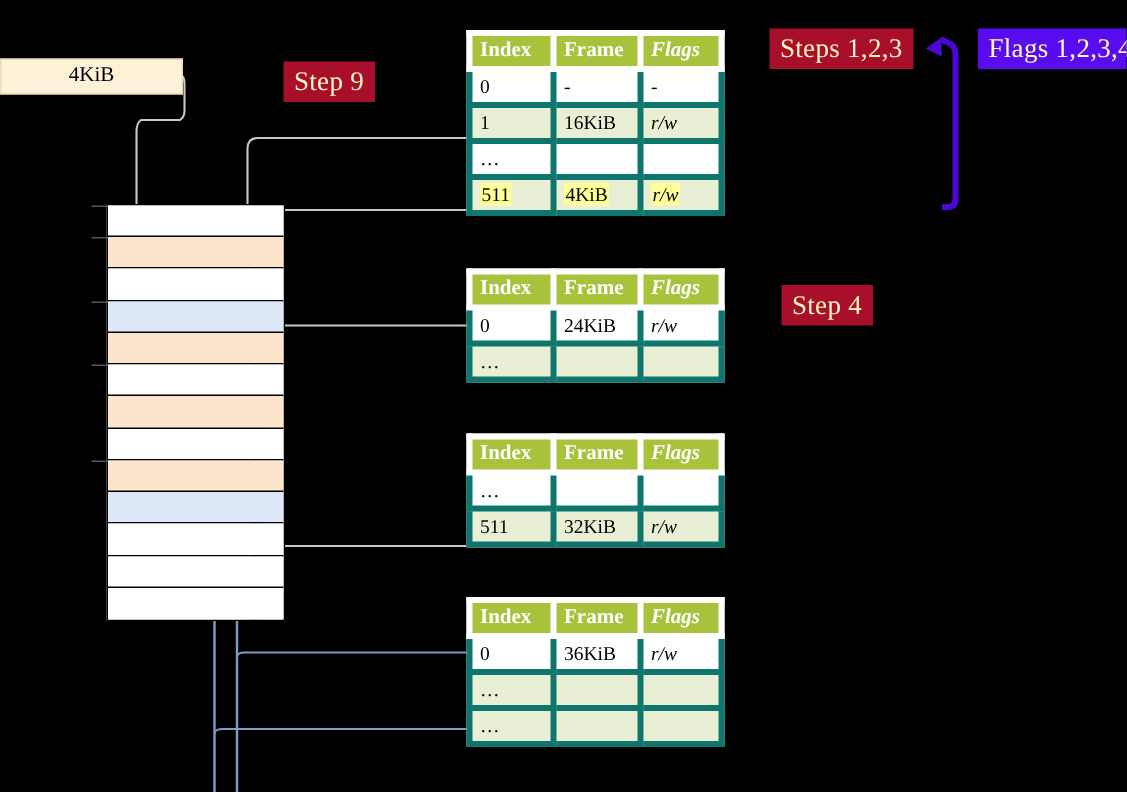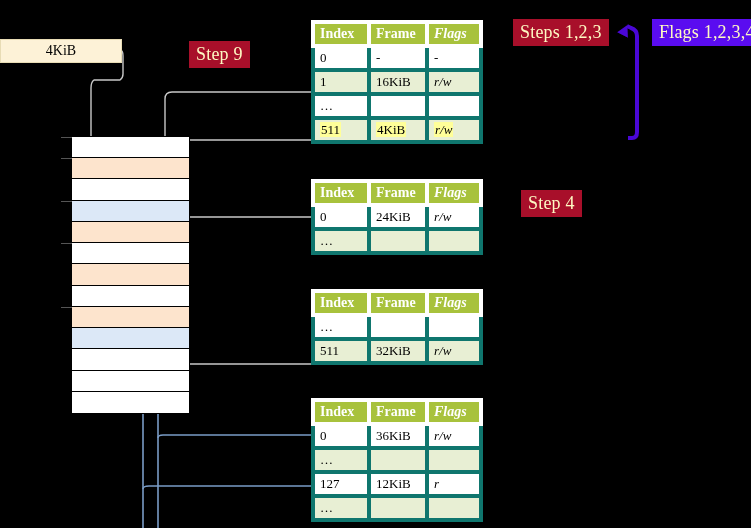--- a/index.html
+++ b/index.html
@@ -205,24 +205,19 @@
       <tr class="r-white">
         <td class="c-idx">0</td>
         <td class="c-frm">36KiB</td>
         <td class="c-flg">r/w</td>
       </tr>
       <tr class="r-green">
         <td class="c-idx">…</td>
         <td class="c-frm"></td>
         <td class="c-flg"></td>
       </tr>
-      <tr class="r-white">
-        <td class="c-idx">127</td>
-        <td class="c-frm">12KiB</td>
-        <td class="c-flg">r</td>
-      </tr>
       <tr class="r-green">
         <td class="c-idx">…</td>
         <td class="c-frm"></td>
         <td class="c-flg"></td>
       </tr>
     </tbody>
   </table>
 
 </body></html>

